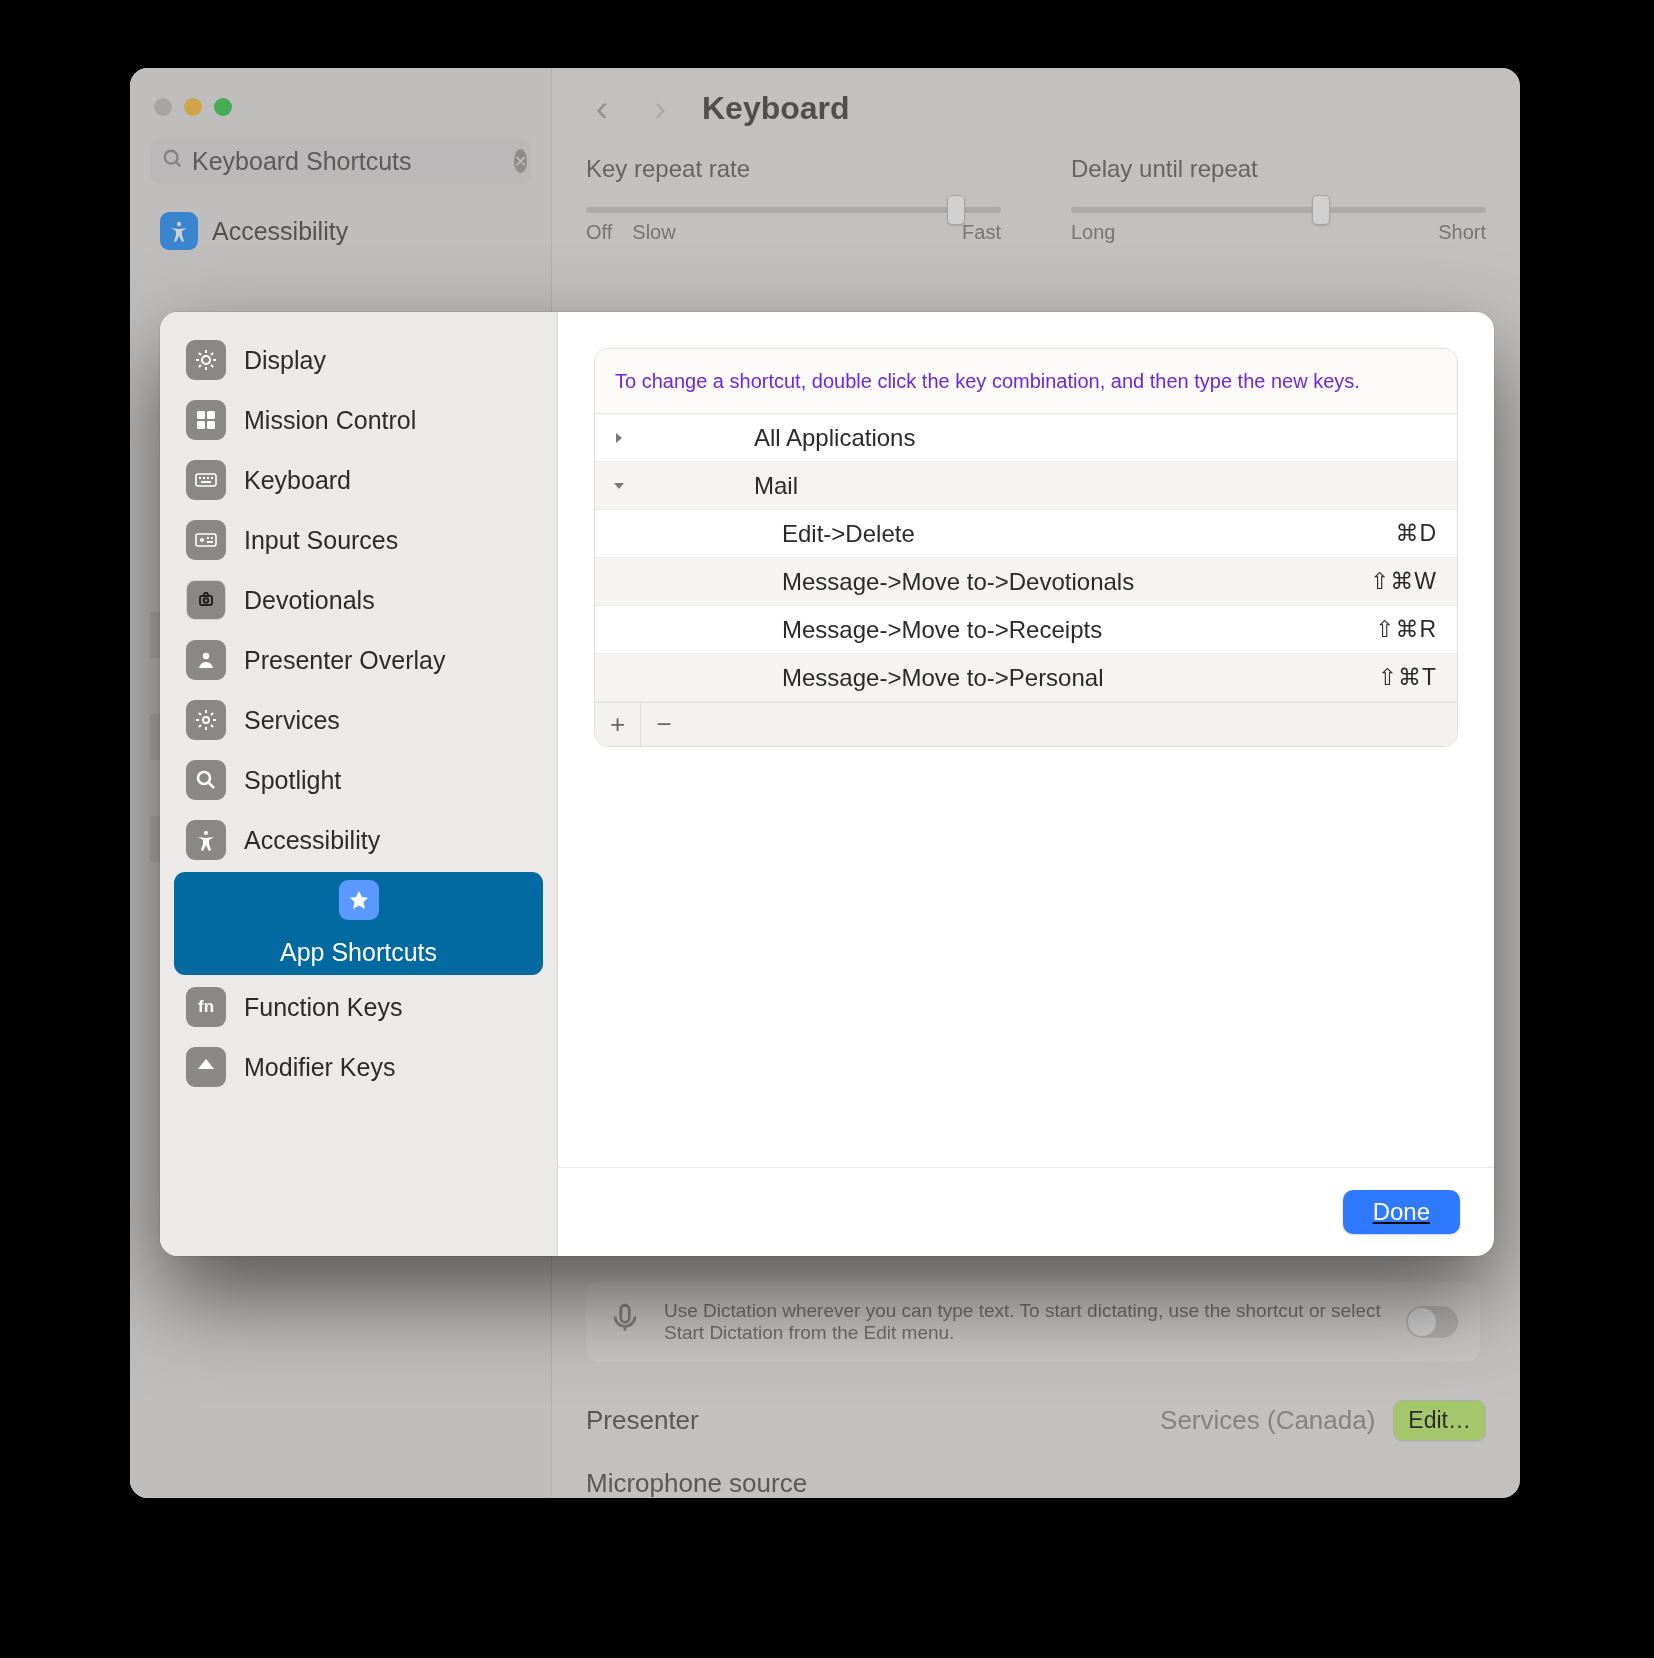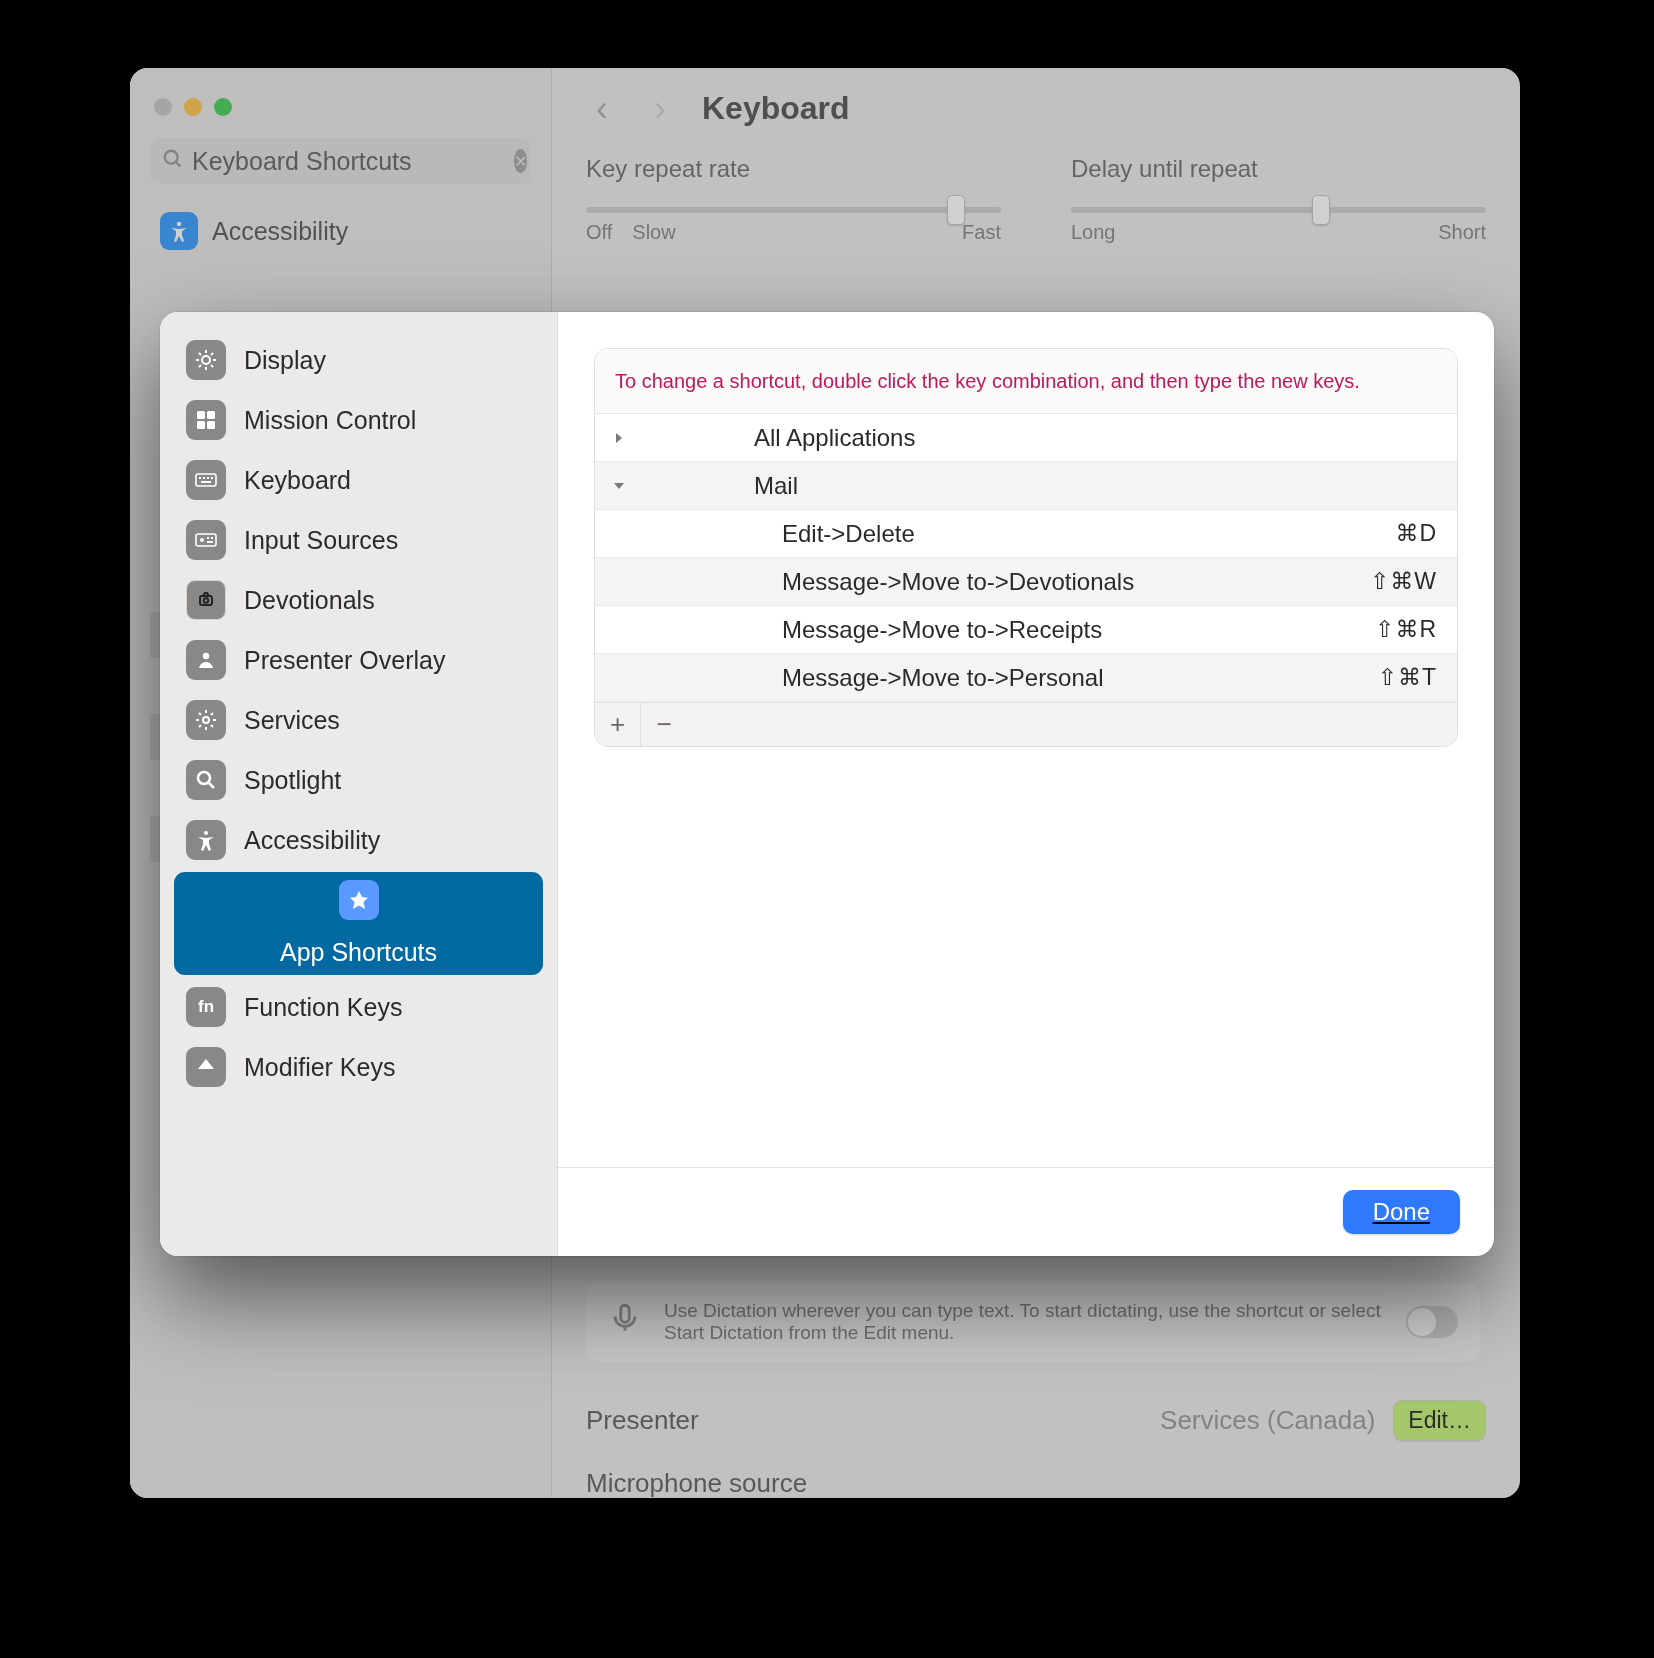--- a/index.html
+++ b/index.html
@@ -121,21 +121,21 @@
   .ico-gray{background:#8c8a88;}
   .ico-lgray{background:#a9a7a5;}
 
   .sheet-main{flex:1;display:flex;flex-direction:column;}
   .panel{
     margin:36px 36px 0 36px;
     border:1px solid #e0dedc;border-radius:14px;
     overflow:hidden;background:#fff;
   }
   .panel-help{
-    padding:18px 20px;font-size:20px;color:#be185d;line-height:1.4;
+    padding:18px 20px;font-size:20px;color:#6d28d9;line-height:1.4;
     border-bottom:1px solid #e5e3e1;background:#fbfaf9;
   }
   .tree-row{
     display:flex;align-items:center;height:48px;
     font-size:24px;color:#2c2a29;
     padding-right:20px;border-bottom:1px solid #eceae8;gap:47px;
   }
   .tree-row.alt{background:#f6f4f2;}
   .dis{width:48px;display:flex;align-items:center;justify-content:center;color:#7b7977;}
   .dis svg{width:16px;height:16px;}

